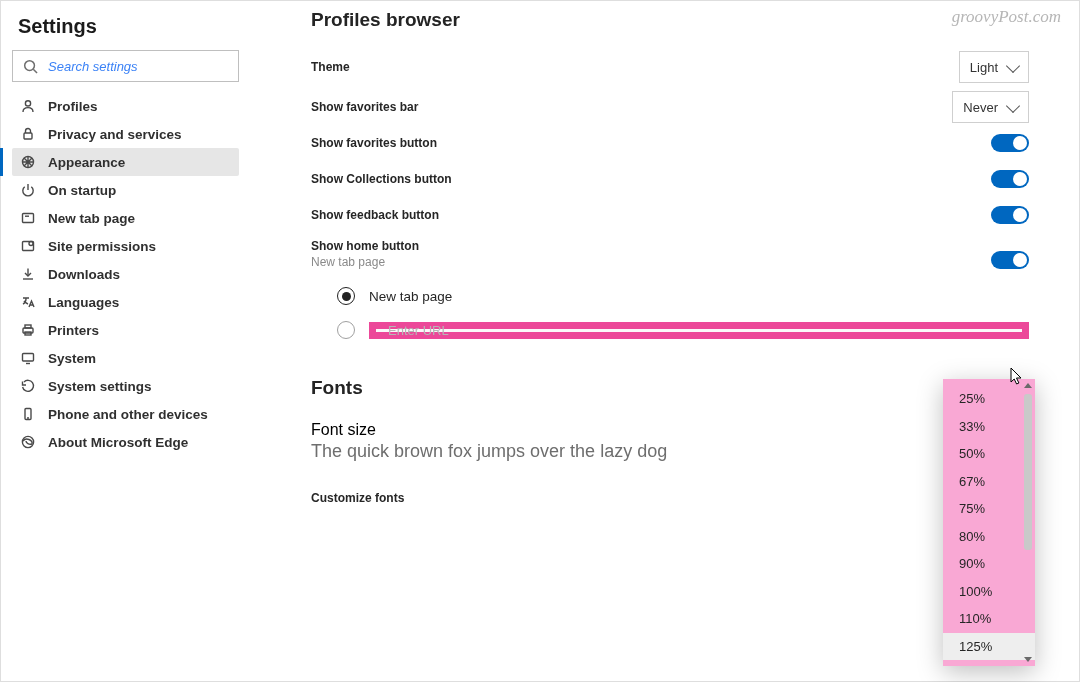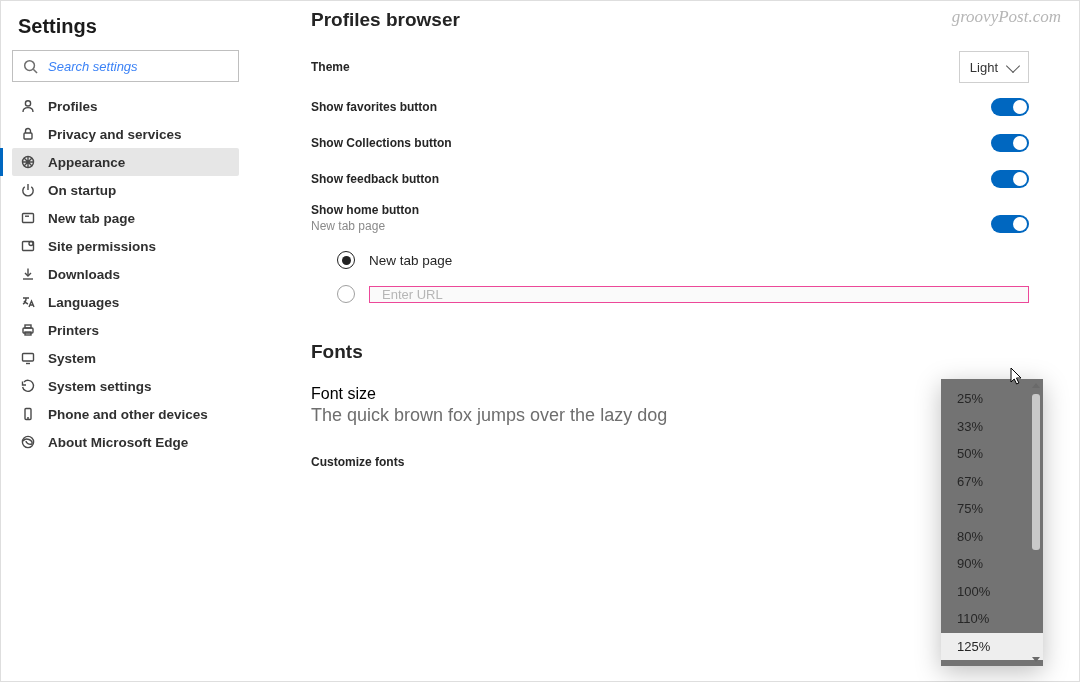--- a/index.html
+++ b/index.html
@@ -31,27 +31,27 @@
 
   .toggle { width: 38px; height: 18px; border-radius: 10px; background: #0067c0; position: relative; cursor: pointer; }
   .toggle::after { content:""; position:absolute; right:2px; top:2px; width:14px; height:14px; background:#fff; border-radius:50%; }
 
   .radio-group { padding: 10px 0 0 26px; }
   .radio-row { display: flex; align-items: center; height: 34px; gap: 14px; }
   .radio { width: 18px; height: 18px; border: 1.3px solid #a0a0a0; border-radius: 50%; display:flex; align-items:center; justify-content:center; }
   .radio.checked { border-color: #222; }
   .radio.checked::after { content:""; width:9px; height:9px; background:#222; border-radius:50%; }
   .radio-label { font-size: 13.5px; color: #262626; }
-  .url-input { flex: 1; height: 17px; border: 1px solid #ec4899; background: #fafafa; font-size: 13px; color: #b6b6b6; padding: 0 12px; display:flex; align-items:center; }
+  .url-input { flex: 1; height: 17px; border: 7px solid #ec4899; background: #fafafa; font-size: 13px; color: #b6b6b6; padding: 0 12px; display:flex; align-items:center; }
 
   .fonts-title { font-size: 19px; font-weight: 600; color: #242424; margin: 30px 0 22px 0; }
   .sample { font-size: 18px; color: #6e6e6e; font-weight: 400; margin-top: 2px; }
 
   
-  .zoom-menu { position: absolute; right: 36px; top: 378px; width: 102px; background: #737373; box-shadow: 0 6px 24px rgba(0,0,0,0.25); padding: 6px 0; z-index: 10; }
+  .zoom-menu { position: absolute; right: 44px; top: 378px; width: 92px; background: #f9a8d4; box-shadow: 0 6px 24px rgba(0,0,0,0.25); padding: 6px 0; z-index: 10; }
   .zoom-menu .opt { height: 27.5px; display:flex; align-items:center; padding: 0 16px; font-size: 13px; color:#262626; cursor:pointer; }
   .zoom-menu .opt.sel { background:#eeeeee; }
   .zoom-scroll { position:absolute; right:0; top:3px; bottom:3px; width:13px; }
   .zoom-scroll .arrow { position:absolute; left:2px; width:0; height:0; border-left:4px solid transparent; border-right:4px solid transparent; }
   .zoom-scroll .arrow.up { top:1px; border-bottom:5px solid #6a6a6a; }
   .zoom-scroll .arrow.dn { bottom:1px; border-top:5px solid #6a6a6a; }
   .zoom-scroll .thumb { position:absolute; left:2px; top:12px; width:8px; height:156px; background:#c9c9c9; border-radius:3px; }
 
   .watermark { position: absolute; right: 18px; top: 6px; font-size: 17px; font-style: italic; font-family: Georgia, serif; color: #b6b6b6; }
 
@@ -201,20 +201,27 @@
 
     <div class="row">
       <span class="label">Theme</span>
       <button class="dropdown-btn">
         <span>Light</span>
         <span class="chev"></span>
       </button>
     </div>
     <div class="space-s"></div>
 
+    <div class="row">
+      <span class="label">Show favorites bar</span>
+      <button class="dropdown-btn">
+        <span>Never</span>
+        <span class="chev"></span>
+      </button>
+    </div>
 
     <div class="row">
       <span class="label">Show favorites button</span>
       <div class="toggle"></div>
     </div>
 
     <div class="row">
       <span class="label">Show Collections button</span>
       <div class="toggle"></div>
     </div>

